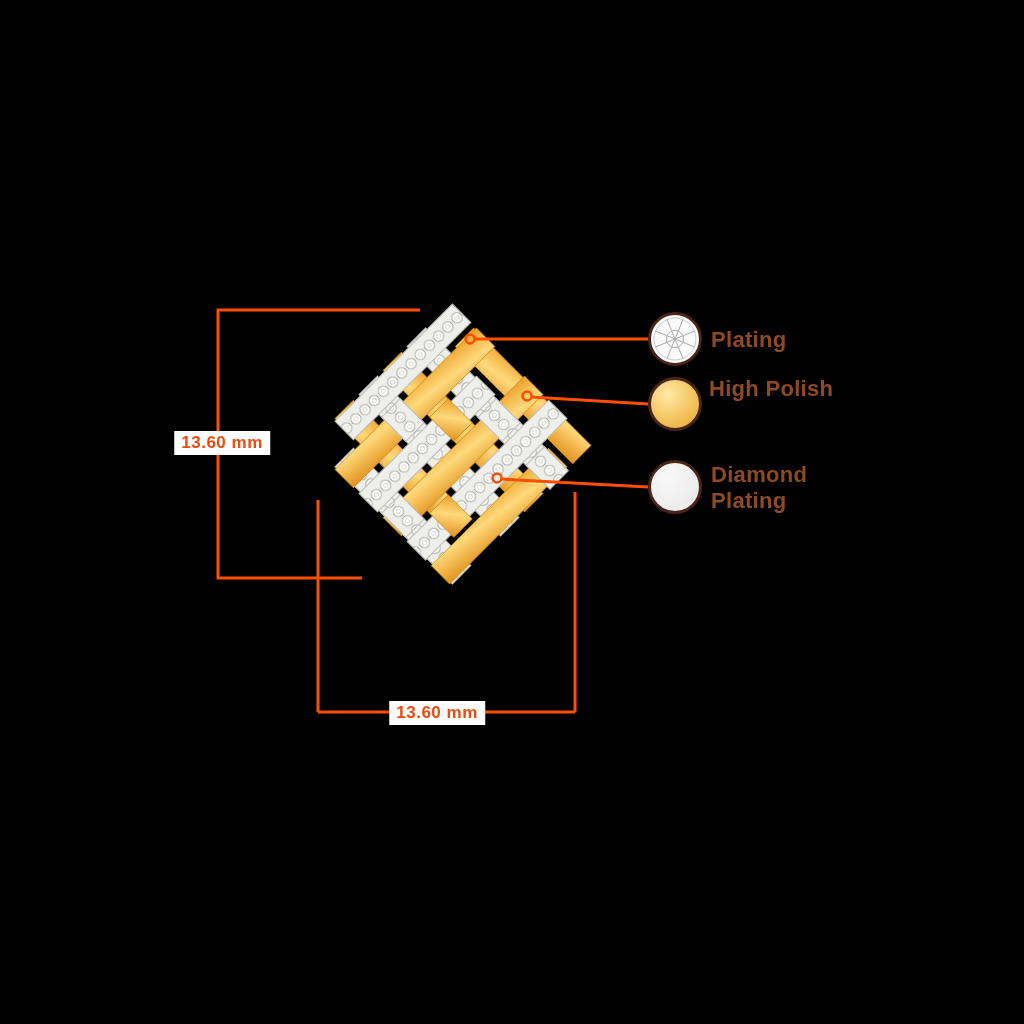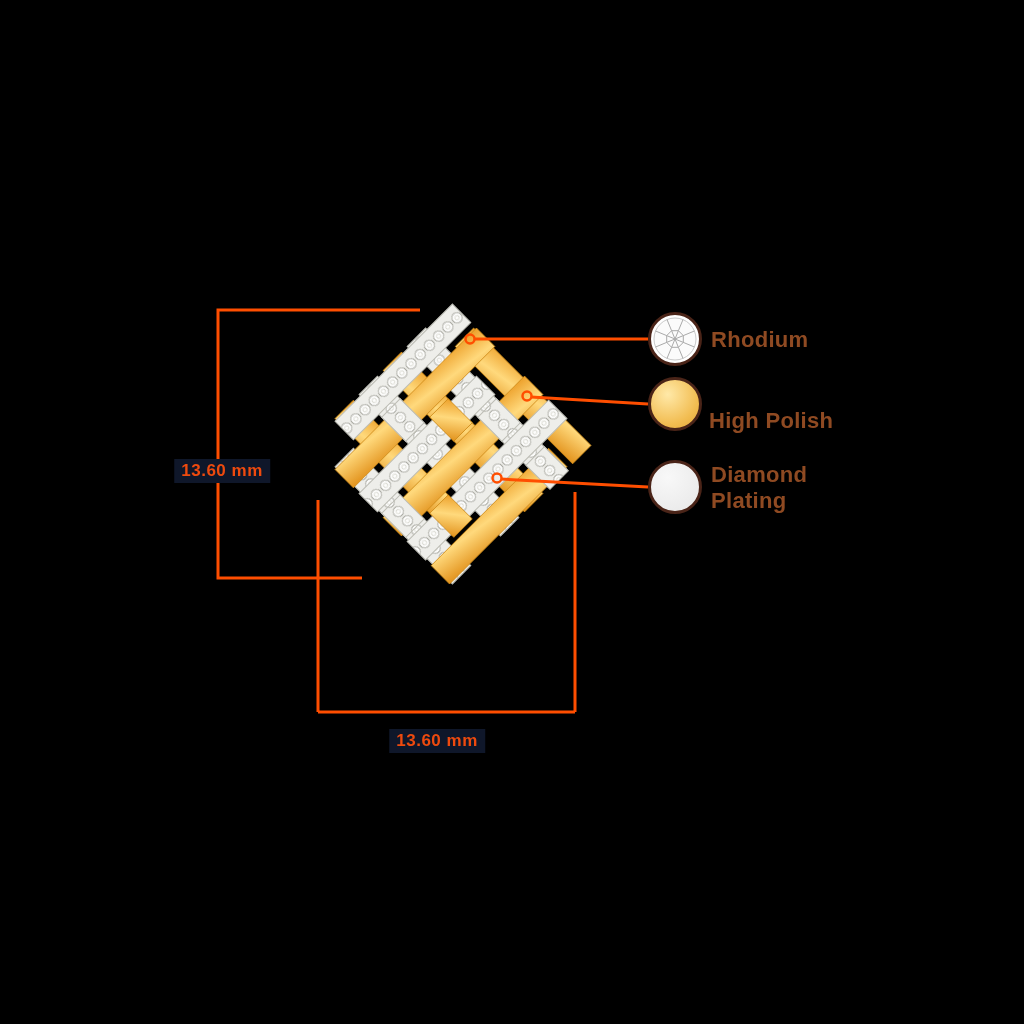--- a/index.html
+++ b/index.html
@@ -8,23 +8,23 @@
     background:#000000;
     font-family:"Liberation Sans", sans-serif;
   }
   
   #jewel-svg{position:absolute;left:291px;top:284px;z-index:2;}
   
   #lines-svg{position:absolute;left:0;top:0;z-index:3;}
   
   .dim-label{
     position:absolute;z-index:4;transform:translate(-50%,-50%);
-    background:#0f172a;color:#ee4a0e;
+    background:#ffffff;color:#ee4a0e;
     font-weight:bold;font-size:17px;letter-spacing:0.5px;
-    padding:2px 7px;white-space:nowrap;margin-top:28px;
+    padding:2px 7px;white-space:nowrap;
   }
   
   .legend-circle{
     position:absolute;z-index:4;width:48px;height:48px;border-radius:50%;
     border:3px solid #4a2418;box-sizing:content-box;overflow:hidden;
   }
   .legend-circle.diamond{background:#ffffff;}
   .legend-circle.gold{background:radial-gradient(circle at 35% 30%, #ffe9a8, #f2bd52 65%, #e2a637);}
   .legend-circle.rhodium{background:radial-gradient(circle at 35% 30%, #f8f8f8, #e7e7e7);}
   .legend-label{
@@ -103,23 +103,23 @@
 <div class="legend-circle diamond" style="left:648px;top:312px;">
   <svg width="48" height="48" viewBox="0 0 48 48">
     <circle cx="24" cy="24" r="21" fill="#fbfbfb" stroke="#c8c8c8" stroke-width="1"></circle>
     <g stroke="#a9a9a9" stroke-width="1" fill="none">
       <path d="M32.3,27.4 L27.4,32.3 L20.6,32.3 L15.7,27.4 L15.7,20.6 L20.6,15.7 L27.4,15.7 L32.3,20.6 Z"></path>
       <path d="M32.3,27.4 L43.4,32 M27.4,32.3 L32,43.4 M20.6,32.3 L16,43.4 M15.7,27.4 L4.6,32 M15.7,20.6 L4.6,16 M20.6,15.7 L16,4.6 M27.4,15.7 L32,4.6 M32.3,20.6 L43.4,16"></path>
       <path d="M24,24 L32.3,27.4 M24,24 L27.4,32.3 M24,24 L20.6,32.3 M24,24 L15.7,27.4 M24,24 L15.7,20.6 M24,24 L20.6,15.7 M24,24 L27.4,15.7 M24,24 L32.3,20.6"></path>
     </g>
   </svg>
 </div>
-<div class="legend-label" style="left:711px;top:327px;">Rhodium</div>
+<div class="legend-label" style="left:711px;top:327px;">Plating</div>
 
 <div class="legend-circle gold" style="left:648px;top:377px;">
   <span></span>
 </div>
-<div class="legend-label" style="left:709px;top:408px;">High Polish</div>
+<div class="legend-label" style="left:709px;top:376px;">High Polish</div>
 
 <div class="legend-circle rhodium" style="left:648px;top:460px;">
   <span></span>
 </div>
 <div class="legend-label" id="label-rhodium" style="left:711px;top:462px;">Diamond Plating</div>
 
 </body></html>

